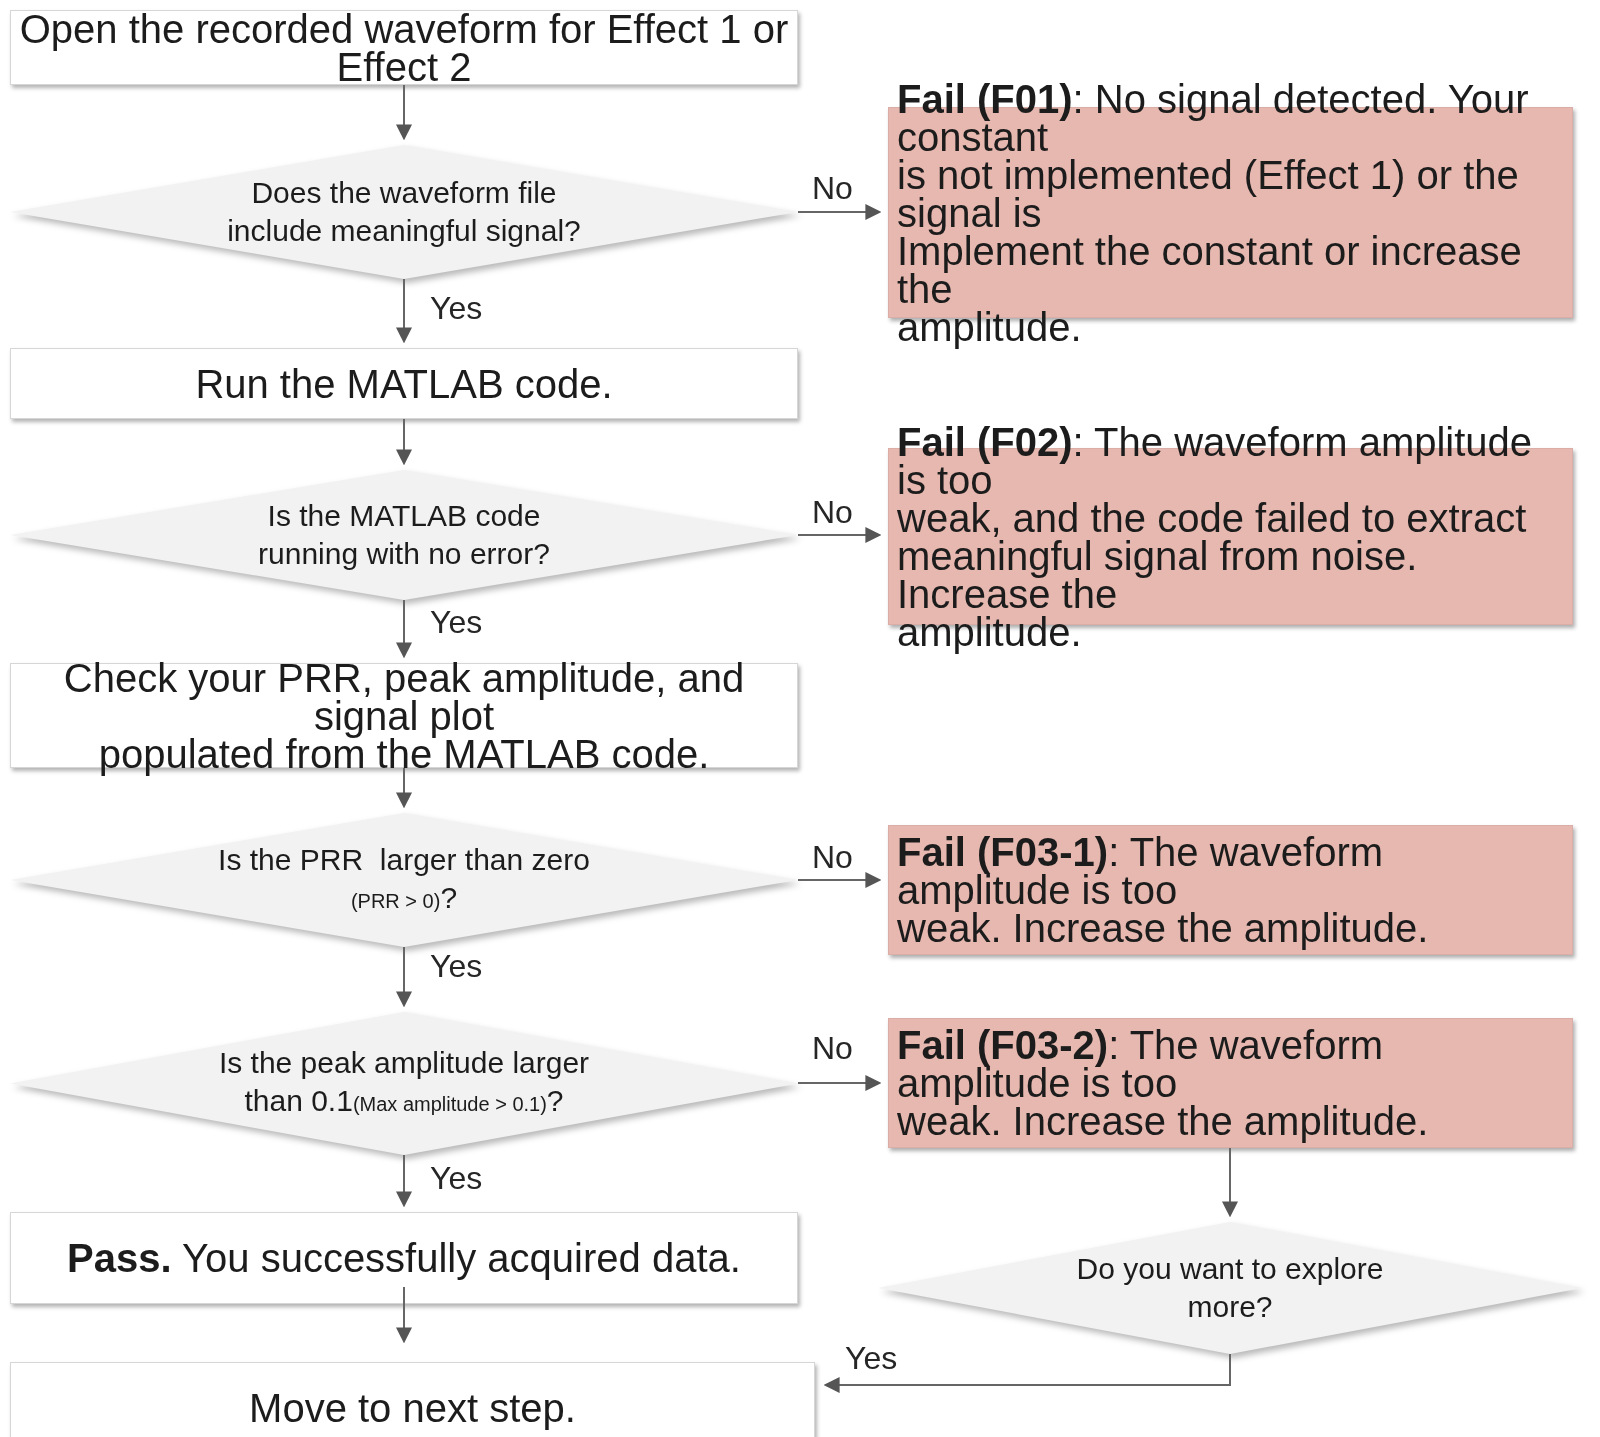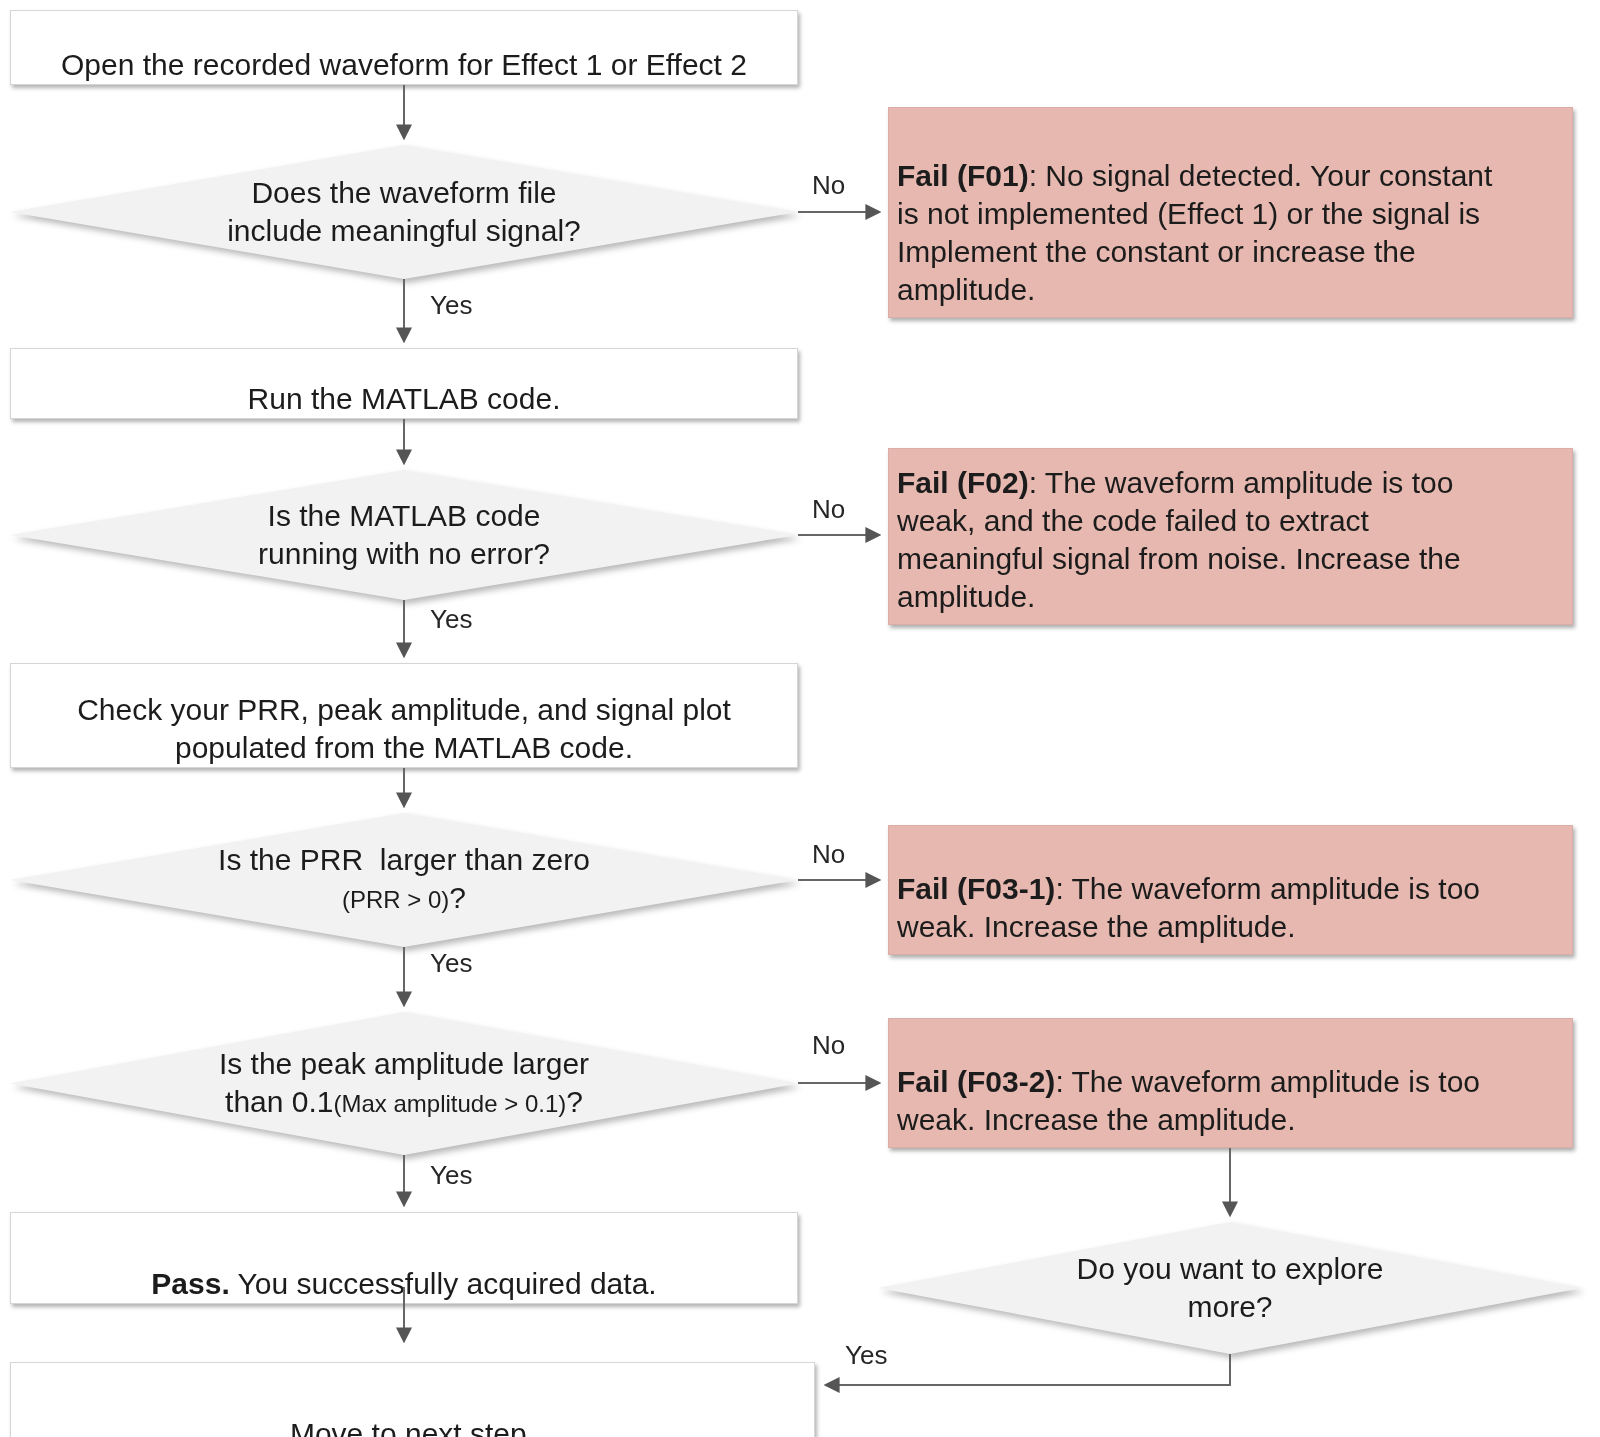--- a/index.html
+++ b/index.html
@@ -1,37 +1,37 @@
 <!DOCTYPE html>
 <html><head>
 <meta charset="utf-8">
 <style>
   html,body { margin:0; padding:0; background:#ffffff; }
   body { font-family:"Liberation Sans","DejaVu Sans",sans-serif; color:#1c1c1c; }
   .canvas { position:relative; width:1600px; height:1437px; background:#ffffff; overflow:hidden; }
 
   .node { position:absolute; box-sizing:border-box; display:flex; flex-direction:column;
-          align-items:center; justify-content:flex-end; text-align:center; z-index:2;
-          font-size:30px; line-height:38px; }
+          align-items:center; justify-content:center; text-align:center; z-index:2;
+          font-size:40px; line-height:38px; }
 
   .process { background:#ffffff; border:1px solid #d6d6d6; box-shadow:2px 3px 4px rgba(0,0,0,0.30); }
 
   .fail { background:#E6B8AF; border:1px solid rgba(0,0,0,0.05); box-shadow:2px 3px 4px rgba(0,0,0,0.32);
           align-items:flex-start; text-align:left; padding:8px 8px; }
   .fail .fline { display:block; }
 
   .diamond-wrap { position:absolute; z-index:2; filter:drop-shadow(3px 4px 3px rgba(0,0,0,0.28)); }
   .diamond { width:100%; height:100%; background:#F2F2F2;
              clip-path:polygon(50% 0, 100% 50%, 50% 100%, 0 50%);
              display:flex; flex-direction:column; align-items:center; justify-content:center;
              text-align:center; font-size:30px; line-height:38px; }
   .pre { white-space:pre-wrap; }
-  .small { font-size:24px; }
+  .small { font-size:20px; }
 
-  .edge-label { position:absolute; z-index:6; font-size:26px; color:#262626; }
+  .edge-label { position:absolute; z-index:6; font-size:32px; color:#262626; }
 
   svg.connectors { position:absolute; left:0; top:0; z-index:5; pointer-events:none; }
 
   b { font-weight:700; }
 </style>
 </head>
 <body>
 
 <div class="canvas">
 

